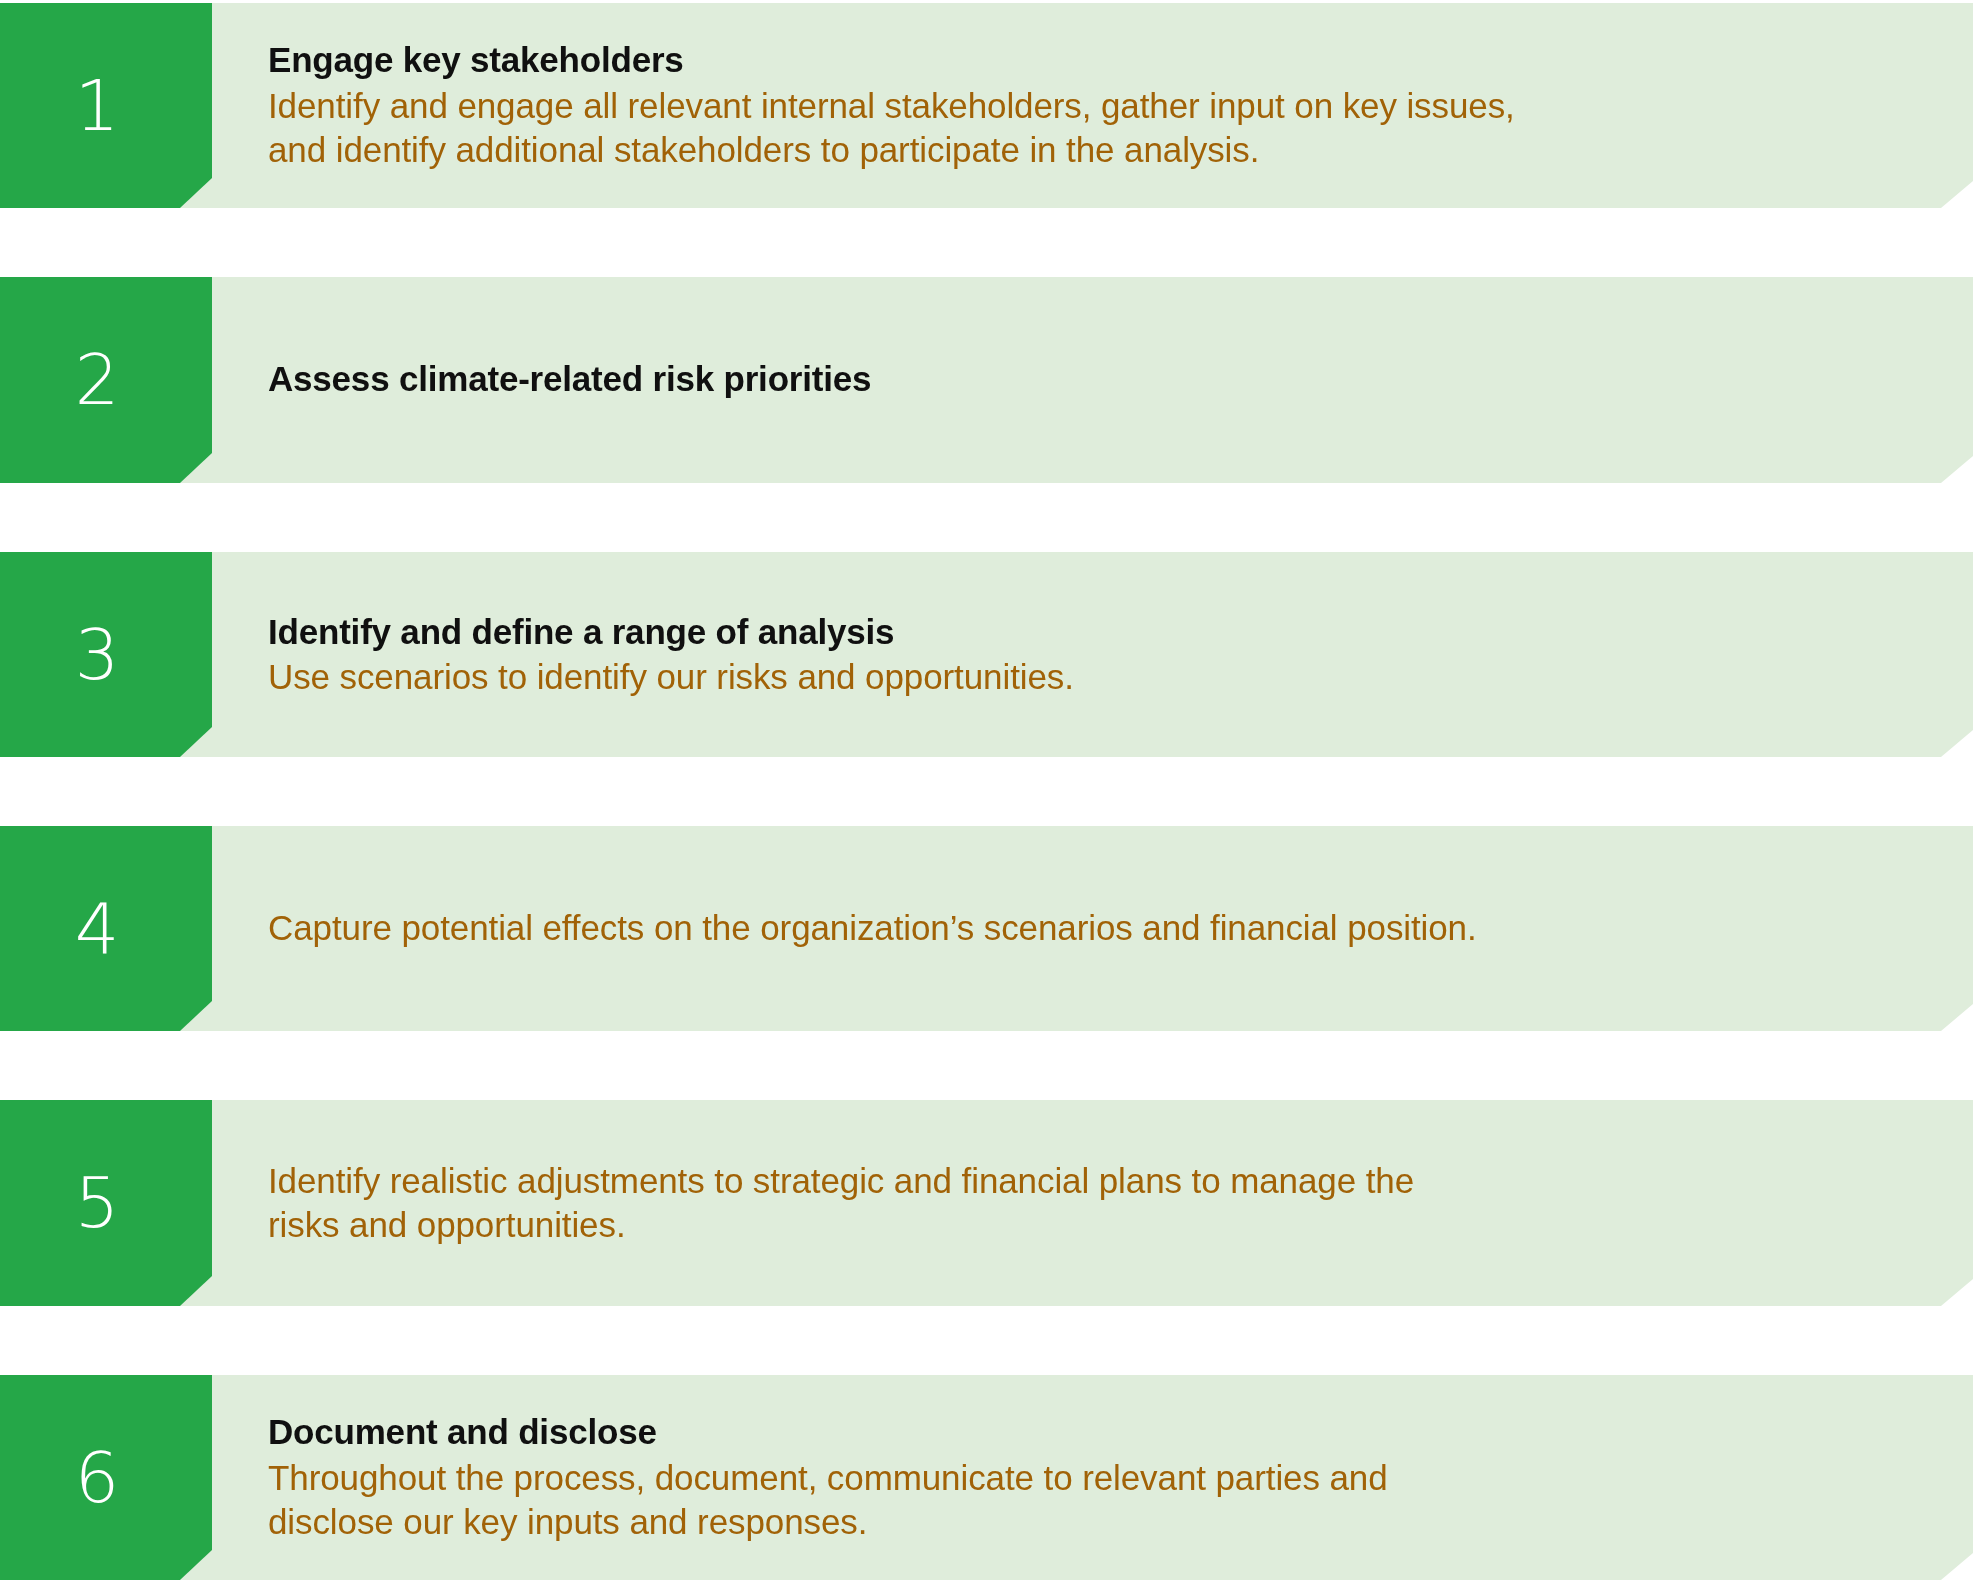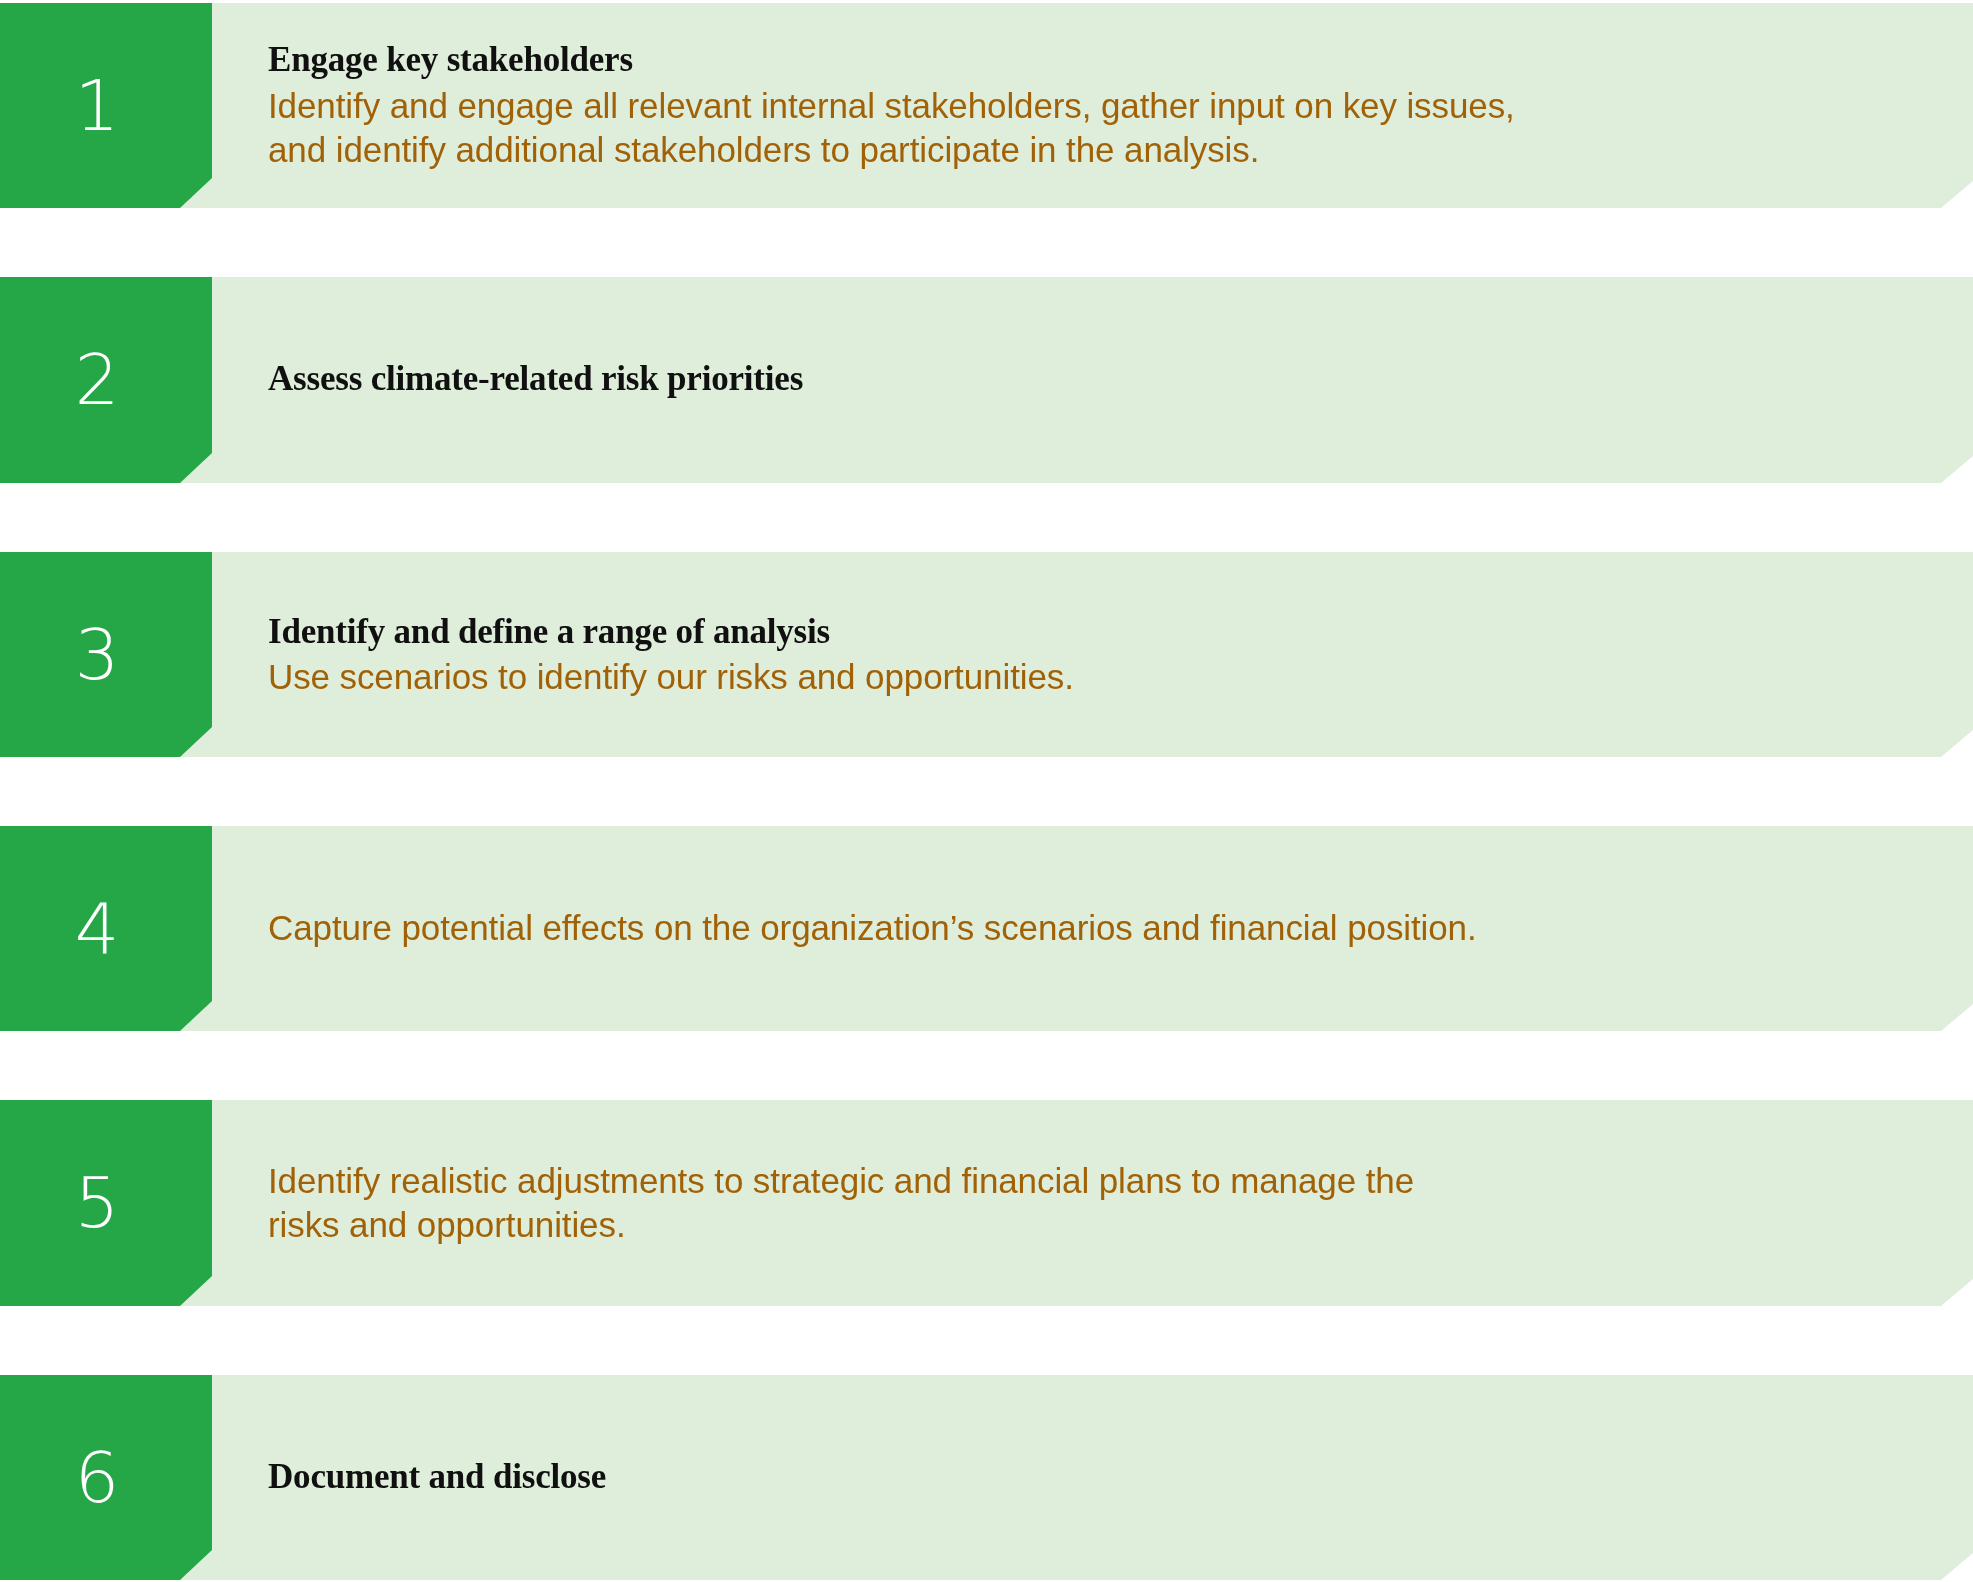--- a/index.html
+++ b/index.html
@@ -74,21 +74,21 @@
     left: 268px;
     right: 40px;
     top: 0;
     height: 100%;
     display: flex;
     flex-direction: column;
     justify-content: center;
   }
 
   .step-title {
-    font-family: Liberation Serif, serif;
+    font-family: Liberation Sans, sans-serif;
     font-weight: 700;
     font-size: 35px;
     line-height: 1.24;
     color: #101010;
     letter-spacing: -0.2px;
     margin: 0 0 2px 0;
     white-space: nowrap;
   }
 
   .step-desc {
@@ -156,16 +156,18 @@
 risks and opportunities.</div>
     </div>
   </div>
 
   <div class="step-row" style="top: 1375px; height: 205px;">
     <div class="step-panel"></div>
     <div class="step-number-block"></div>
     <div class="step-number">6</div>
     <div class="step-content">
       <div class="step-title">Document and disclose</div>
+      <div class="step-desc">Throughout the process, document, communicate to relevant parties and
+disclose our key inputs and responses.</div>
     </div>
   </div>
 
 </div>
 
 </body></html>

